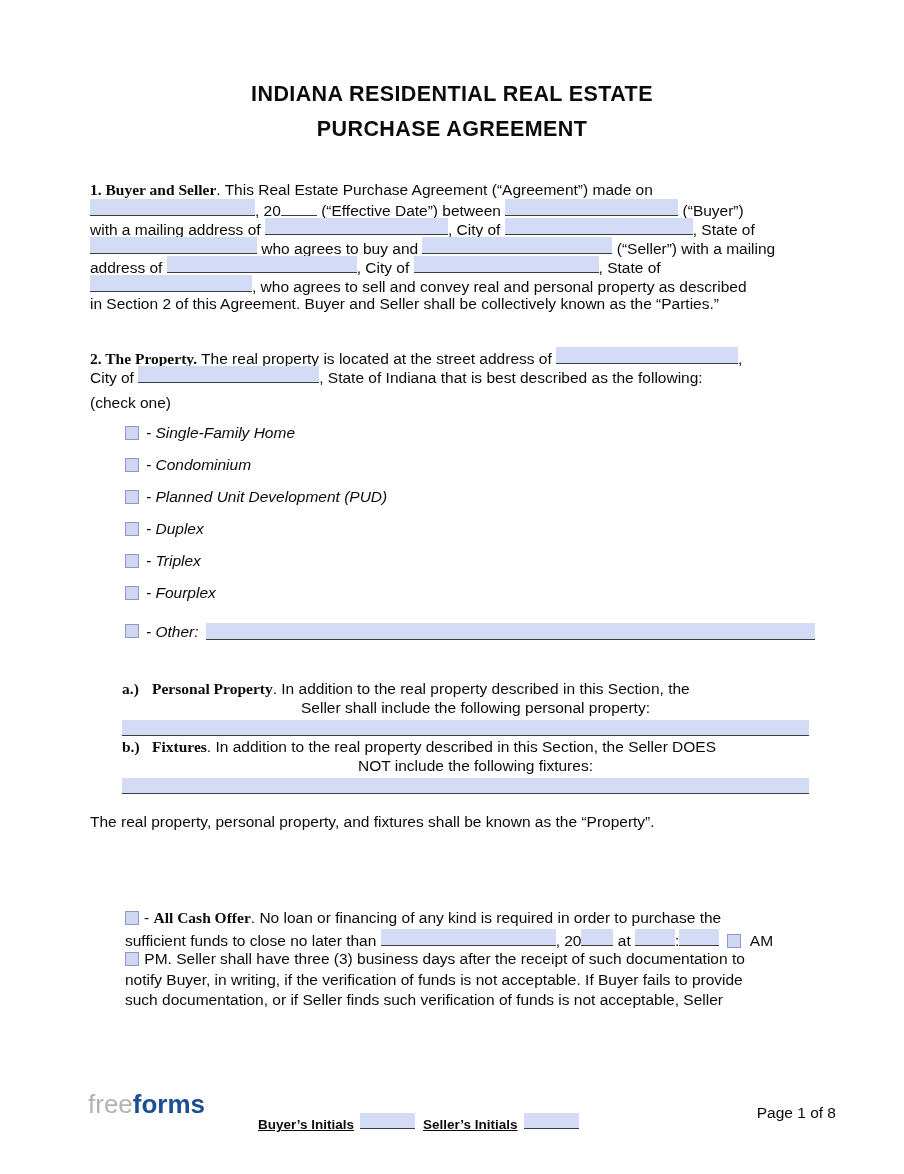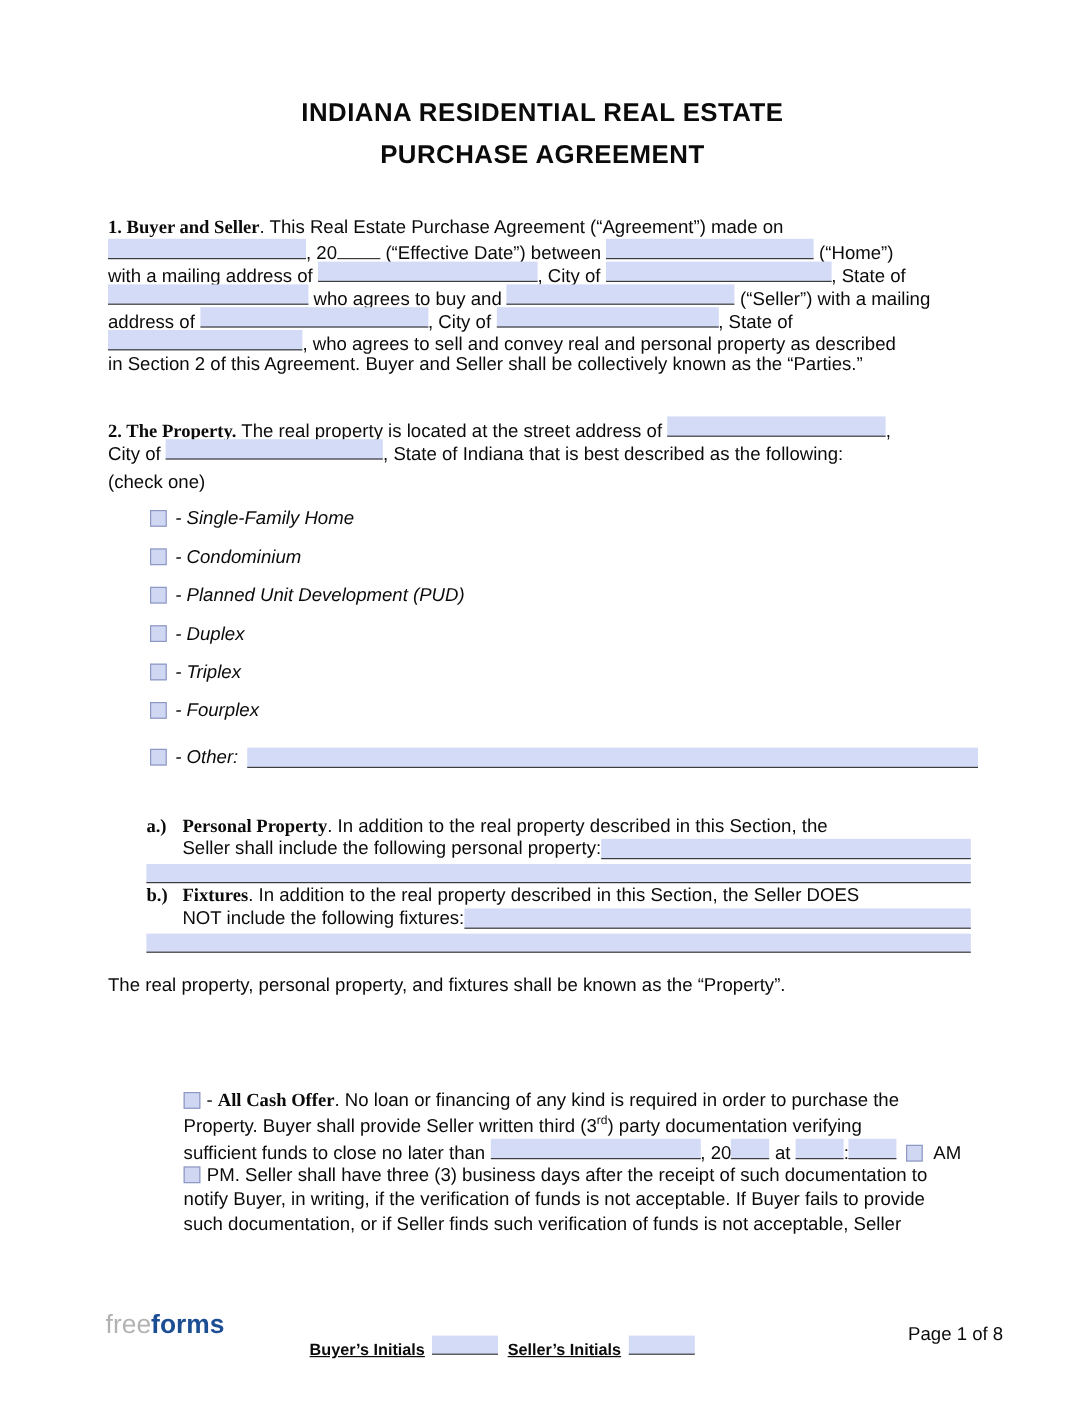--- a/index.html
+++ b/index.html
@@ -21,46 +21,46 @@
   .blank{display:inline-block;height:14px;border-bottom:1.6px solid #3c3c3c;}
   .fieldbar{display:block;height:15px;background:#d4dbf6;border-bottom:1.6px solid #3c3c3c;}
   .checkbox{
     display:inline-block;width:12px;height:12px;background:#cfd7f3;
     border:1.3px solid #8e98c4;vertical-align:-2px;
   }
   .crow{height:30px;line-height:17px;padding-top:2px;white-space:nowrap;}
   .crow .checkbox{margin-right:7px;}
   .flexline{display:flex;align-items:center;}
   .flexline .field{flex:1;}
-  .indent2{margin-left:30px;}
+  .indent2{margin-left:20px;flex-direction:column;}
   .marker{display:inline-block;width:30px;}
-  .cashline{height:20.5px;line-height:20.5px;white-space:nowrap;margin-left:28px;}
+  .cashline{height:20.5px;line-height:20.5px;white-space:nowrap;}
   .cashline .checkbox{margin-right:5px;}
   sup{font-size:10px;line-height:0;}
-  .logo{font-size:22px;line-height:24px;white-space:nowrap;}
+  .logo{font-size:26px;line-height:24px;white-space:nowrap;}
   .logo .free{color:#b2b2b2;}
   .logo .forms{color:#1c4e94;font-weight:bold;}
   .initials{font-size:13.5px;font-weight:bold;white-space:nowrap;line-height:18px;text-decoration:underline;}
   .initials .field{height:15px;width:55px;margin:0 8px 0 6px;}
   .pageno{font-size:15.5px;}
 </style>
 </head>
 <body>
 
 <div class="page">
 
   <div class="abs title" style="top:81px;left:0;">INDIANA RESIDENTIAL REAL ESTATE</div>
   <div class="abs title" style="top:116px;left:0;">PURCHASE AGREEMENT</div>
 
   <div class="abs" style="top:180px;left:90px;width:726px;">
     <div class="line">
       <span class="b">1. Buyer and Seller</span><span>. This Real Estate Purchase Agreement (“Agreement”) made on</span>
     </div>
     <div class="line">
-      <span class="field" style="width:165px;"></span><span>, 20</span><span class="blank" style="width:36px;"></span><span> (“Effective Date”) between </span><span class="field" style="width:173px;"></span><span> (“Home”)</span>
+      <span class="field" style="width:165px;"></span><span>, 20</span><span class="blank" style="width:36px;"></span><span> (“Effective Date”) between </span><span class="field" style="width:173px;"></span><span> (“Buyer”)</span>
     </div>
     <div class="line">
       <span>with a mailing address of </span><span class="field" style="width:183px;"></span><span>, City of </span><span class="field" style="width:188px;"></span><span>, State of</span>
     </div>
     <div class="line">
       <span class="field" style="width:167px;"></span><span> who agrees to buy and </span><span class="field" style="width:190px;"></span><span> (“Seller”) with a mailing</span>
     </div>
     <div class="line">
       <span>address of </span><span class="field" style="width:190px;"></span><span>, City of </span><span class="field" style="width:185px;"></span><span>, State of</span>
     </div>
@@ -133,23 +133,20 @@
   </div>
 
   <div class="abs line" style="top:812px;left:90px;">The real property, personal property, and fixtures shall be known as the “Property”.</div>
 
 
   <div class="abs" style="top:908px;left:125px;width:690px;">
     <div class="cashline">
       <span class="checkbox"></span><span>- </span><span class="b">All Cash Offer</span><span>. No loan or financing of any kind is required in order to purchase the</span>
     </div>
     <div class="cashline">
-      <span>Property. Buyer shall provide Seller written third (3</span><sup>rd</sup><span>) party documentation verifying</span>
-    </div>
-    <div class="cashline">
       <span>sufficient funds to close no later than </span><span class="field" style="width:175px;"></span><span>, 20</span><span class="field" style="width:32px;"></span><span> at </span><span class="field" style="width:40px;"></span><span>:</span><span class="field" style="width:40px;"></span><span class="checkbox" style="margin-left:8px;"></span><span> AM</span>
     </div>
     <div class="cashline">
       <span class="checkbox" style="margin-right:1px;"></span><span> PM. Seller shall have three (3) business days after the receipt of such documentation to</span>
     </div>
     <div class="cashline">
       <span>notify Buyer, in writing, if the verification of funds is not acceptable. If Buyer fails to provide</span>
     </div>
     <div class="cashline">
       <span>such documentation, or if Seller finds such verification of funds is not acceptable, Seller</span>

